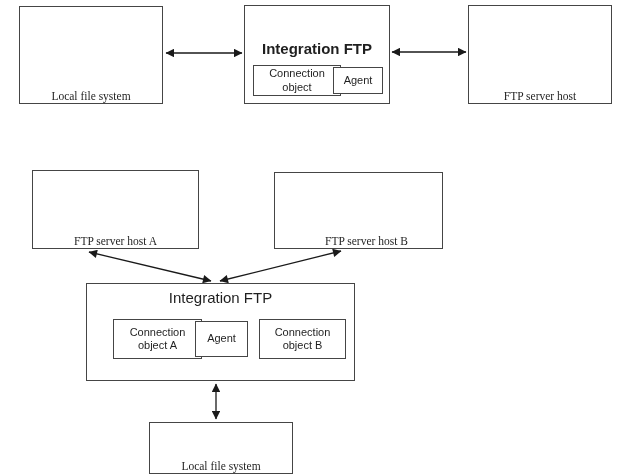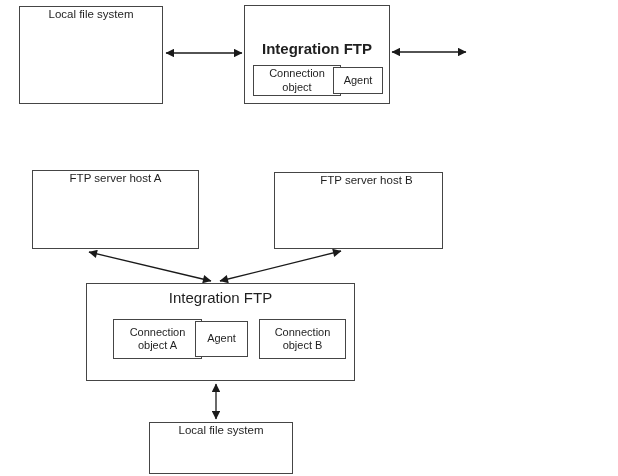--- a/index.html
+++ b/index.html
@@ -15,26 +15,27 @@
     background:var(--background);
     font-family:"Liberation Sans","DejaVu Sans",sans-serif;
     color:var(--text);
     overflow:hidden;
   }
   .box{
     position:absolute;
     border:1px solid var(--border);
     background:var(--background);
     display:flex;
-    align-items:flex-start;
+    align-items:flex-end;
     justify-content:center;
     text-align:center;
     font-size:11.5px;
     line-height:14px;
     box-sizing:border-box;
+    font-family:Liberation Serif, serif;
   }
   .container-box{
     position:absolute;
     border:1px solid var(--border);
     background:var(--background);
     box-sizing:border-box;
   }
   .container-title{
     position:absolute;
     left:0;right:0;
@@ -77,20 +78,23 @@
   <div class="container-box" style="left:244px;top:5px;width:146px;height:99px;">
     <div class="container-title bold" style="top:36px;">Integration FTP</div>
     <div class="inner-box" style="left:8px;top:59px;width:88px;height:31px;">
       <span>Connection object</span>
     </div>
     <div class="inner-box" style="left:88px;top:61px;width:50px;height:27px;">
       <span>Agent</span>
     </div>
   </div>
 
+  <div class="box" style="left:468px;top:5px;width:144px;height:99px;">
+    <span>FTP server host</span>
+  </div>
 
   <div class="box" style="left:4px;top:170px;width:167px;height:79px;margin-left:28px;">
     <span>FTP server host A</span>
   </div>
 
   <div class="box" style="left:274px;top:172px;width:169px;height:77px;padding-left:16px;">
     <span>FTP server host B</span>
   </div>
 
   <div class="container-box" style="left:86px;top:283px;width:269px;height:98px;">

